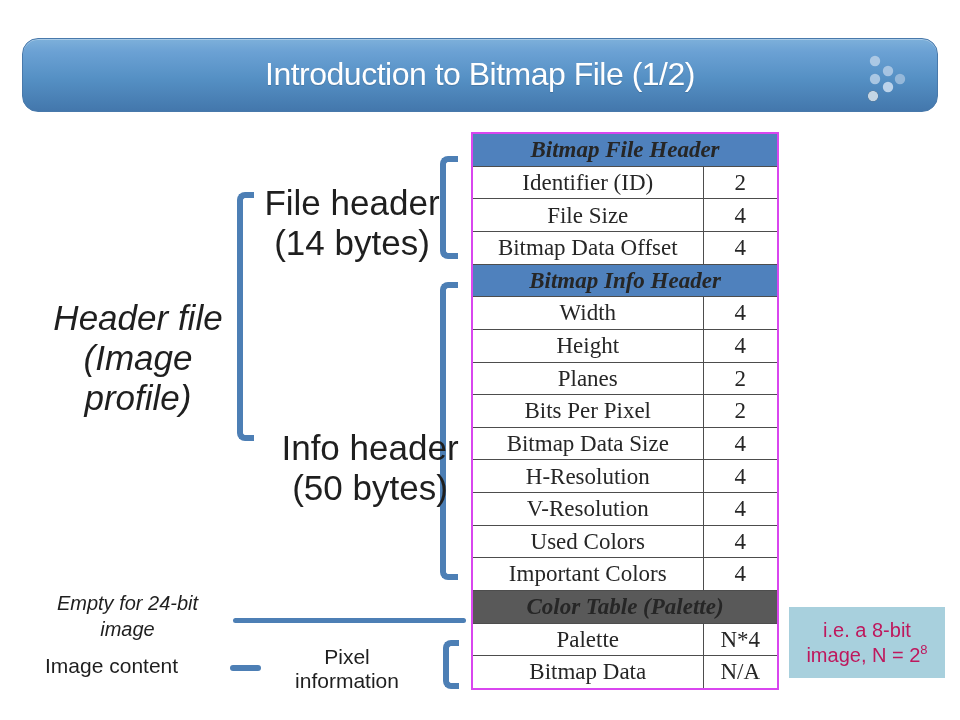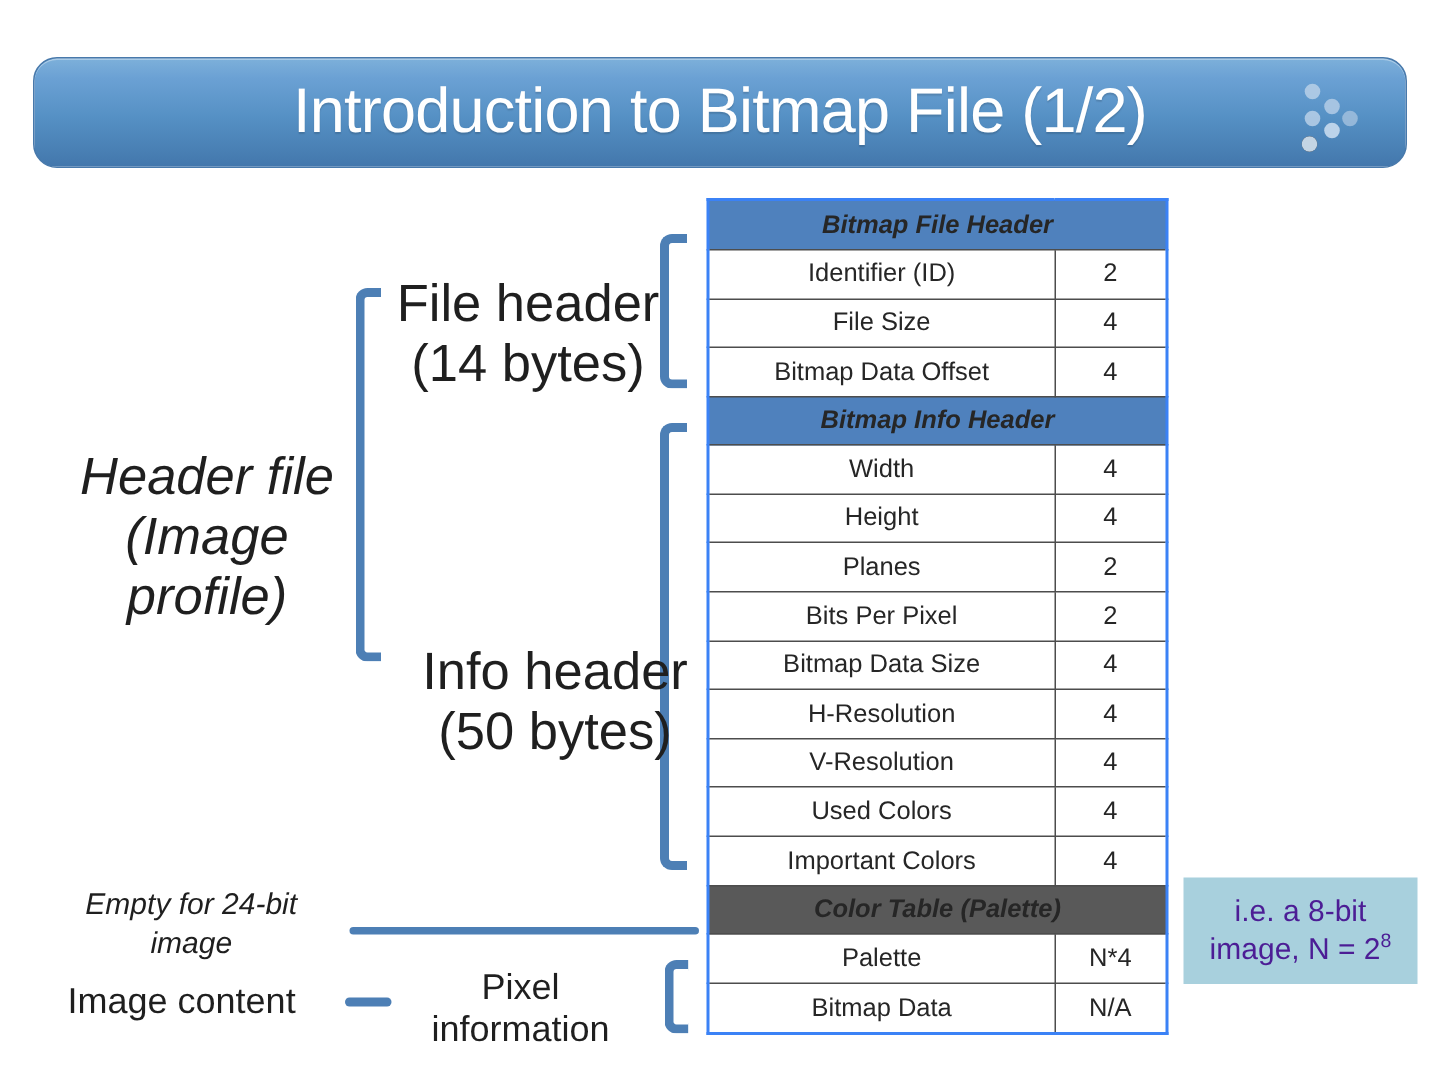--- a/index.html
+++ b/index.html
@@ -20,32 +20,33 @@
   
   .title-bar{
     position:absolute;left:22px;top:38px;width:916px;height:74px;
     border-radius:16px;
     background:linear-gradient(180deg,#7db0da 0%, var(--title-grad-top) 18%, #5590c4 55%, var(--title-grad-bottom) 100%);
     border:1px solid #4879ab;
     box-shadow:inset 0 1px 0 rgba(255,255,255,.35);
     display:flex;align-items:center;justify-content:center;
   }
   .title-bar .title-text{
-    color:#ffffff;font-size:42px;font-weight:400;letter-spacing:-0.5px;
+    color:#ffffff;font-size:32px;font-weight:400;letter-spacing:-0.5px;
     text-shadow:0 1px 1px rgba(0,0,0,.15);
     padding-bottom:2px;
   }
   .title-dots{position:absolute;left:858px;top:52px;width:52px;height:52px;}
 
   
   table.bitmap-table{
     position:absolute;left:471px;top:132px;width:306px;height:558px;
     border-collapse:collapse;table-layout:fixed;
-    font-size:17px;line-height:1.1;
-    border:2px solid #3b82f6;
+    font-size:23px;line-height:1.1;
+    border:2px solid #d946ef;
+    font-family:Liberation Serif, serif;
   }
   table.bitmap-table td{
     border:1px solid var(--table-border);
     text-align:center;vertical-align:middle;
     padding:0 2px;color:#262626;
   }
   td.header_blue{background:var(--header-blue);color:#ffffff;font-weight:bold;font-style:italic;}
   td.header_gray{background:var(--header-gray);color:#ffffff;font-weight:bold;font-style:italic;}
   td.header_plain{background:#ffffff;color:#333333;font-style:italic;}
   .col-field{width:231px;}
@@ -59,28 +60,28 @@
     border-bottom:6px solid var(--bracket-blue);
     border-radius:8px 0 0 8px;
   }
   .hline{position:absolute;background:var(--bracket-blue);border-radius:3px;}
 
   
   .lbl{position:absolute;color:var(--text-dark);}
   .lbl.center{text-align:center;}
   .lbl-big{font-size:35px;line-height:1.14;padding-left:16px;}
   .lbl-small{font-size:20px;line-height:1.3;font-style:italic;}
-  .lbl-med{font-size:24px;line-height:1.05;}
+  .lbl-med{font-size:21px;line-height:1.05;}
 
   
   .note-box{
-    position:absolute;left:789px;top:585px;width:156px;height:71px;
+    position:absolute;left:789px;top:607px;width:156px;height:71px;
     background:var(--note-bg);
     display:flex;flex-direction:column;align-items:center;justify-content:center;
-    font-size:20px;line-height:1.25;color:#4c1d95;
+    font-size:20px;line-height:1.25;color:#be185d;
   }
   .note-box sup{font-size:13px;line-height:0;}
 </style>
 </head>
 <body>
 
 <div class="slide">
 
   <div class="title-bar">
     <span class="title-text">Introduction to Bitmap File (1/2)</span>

